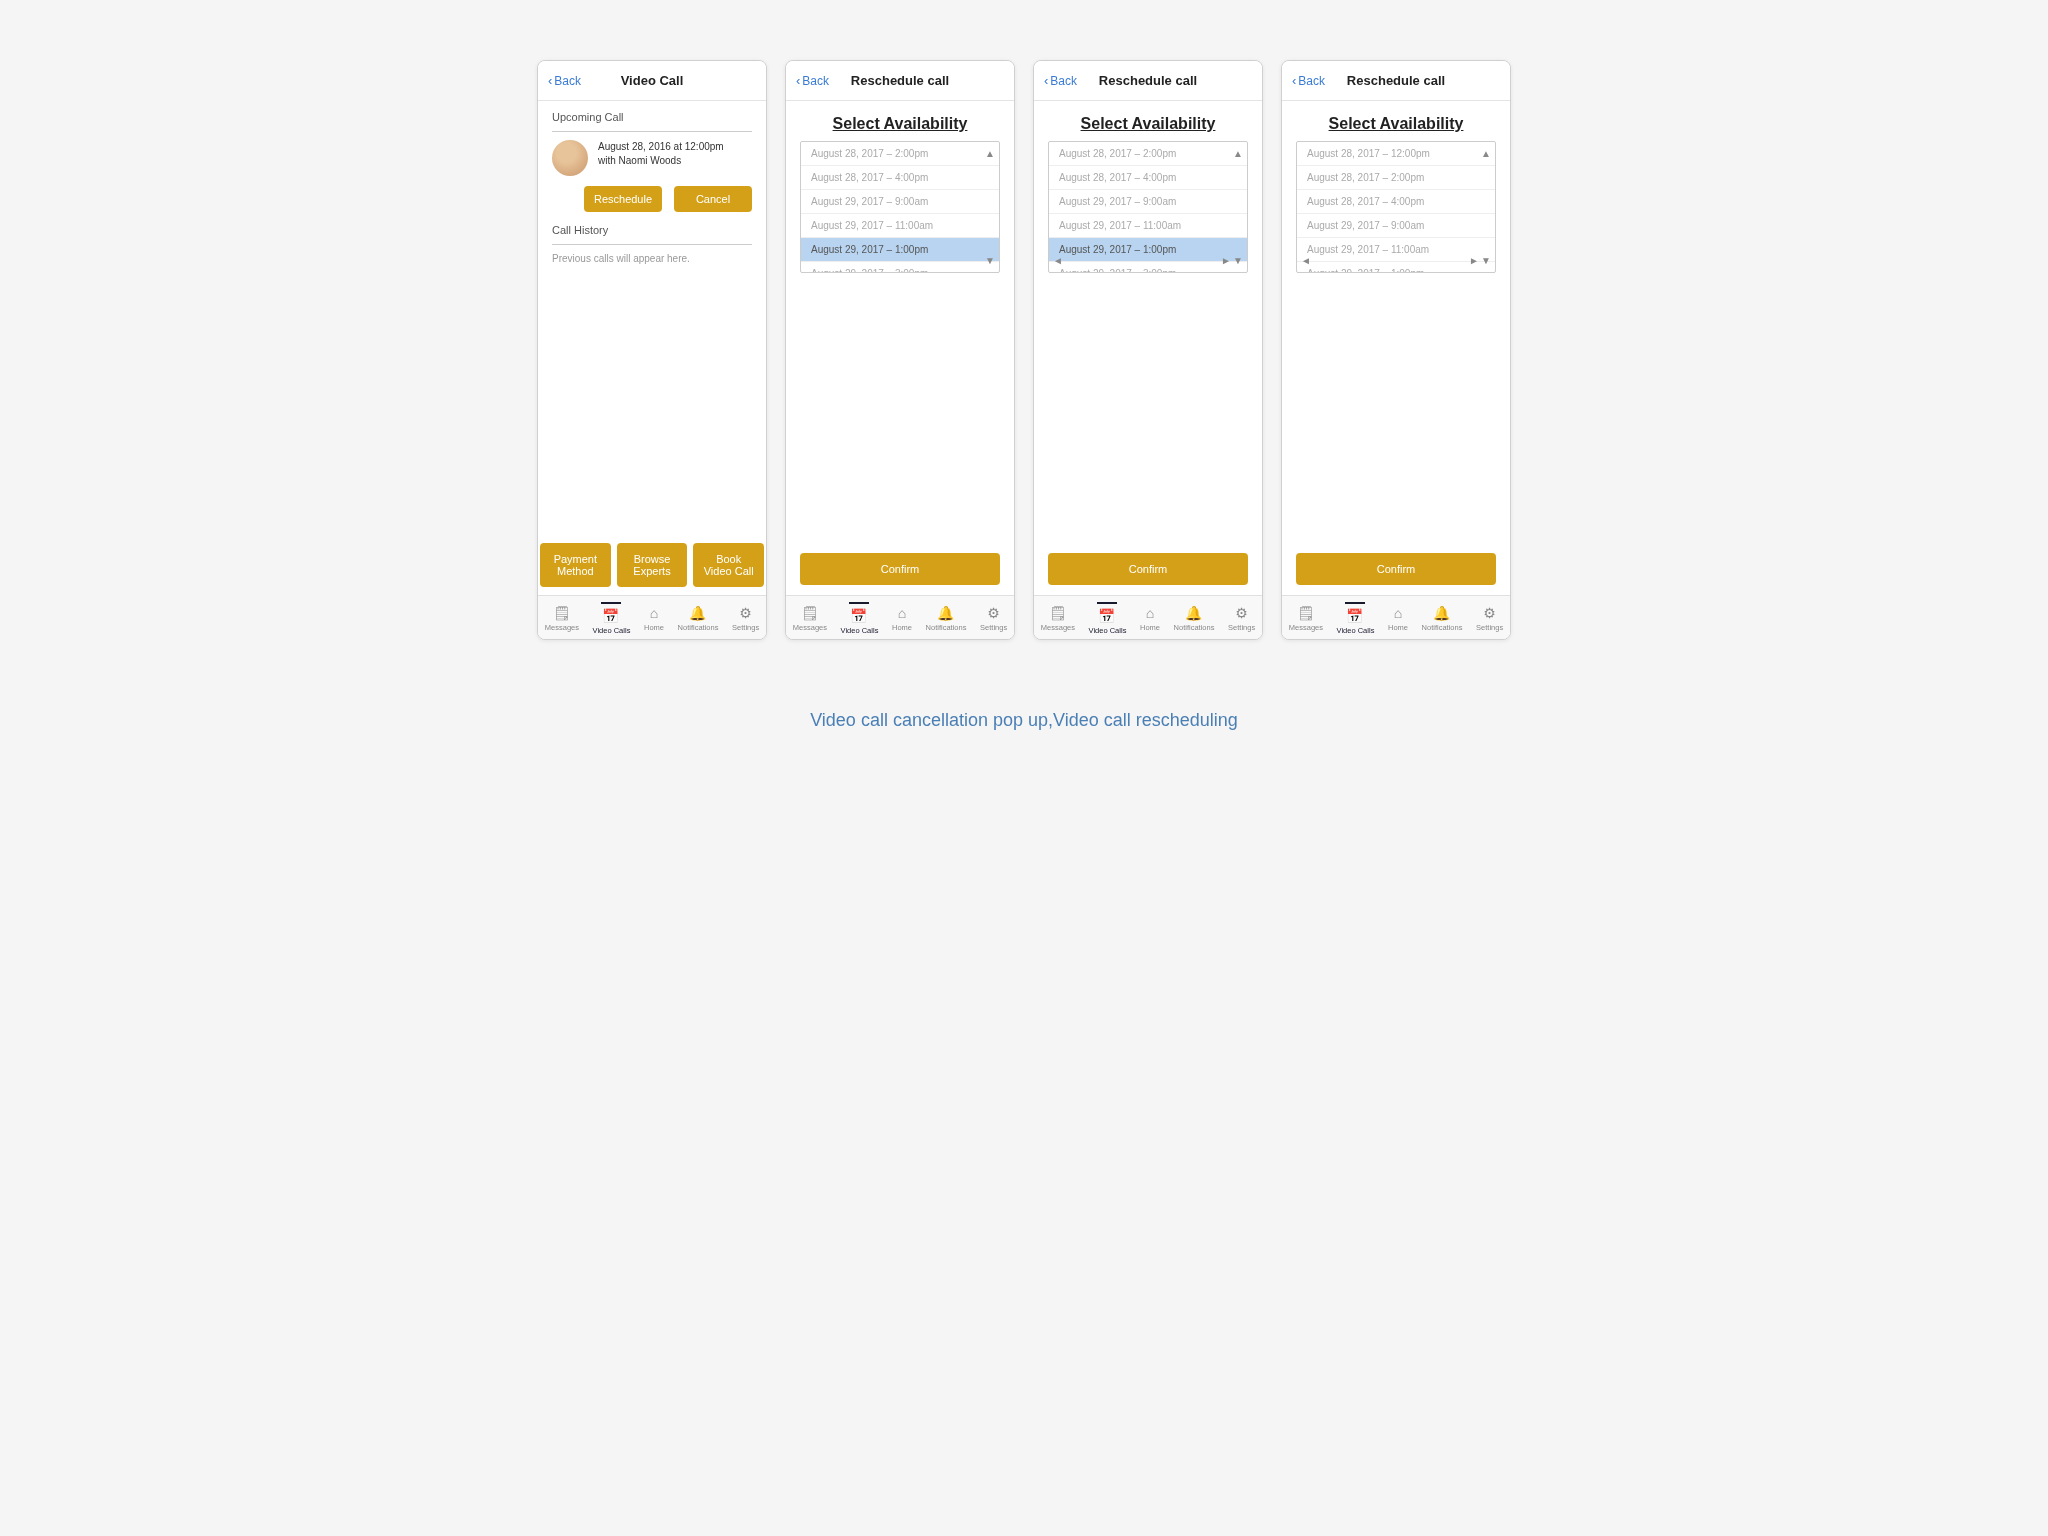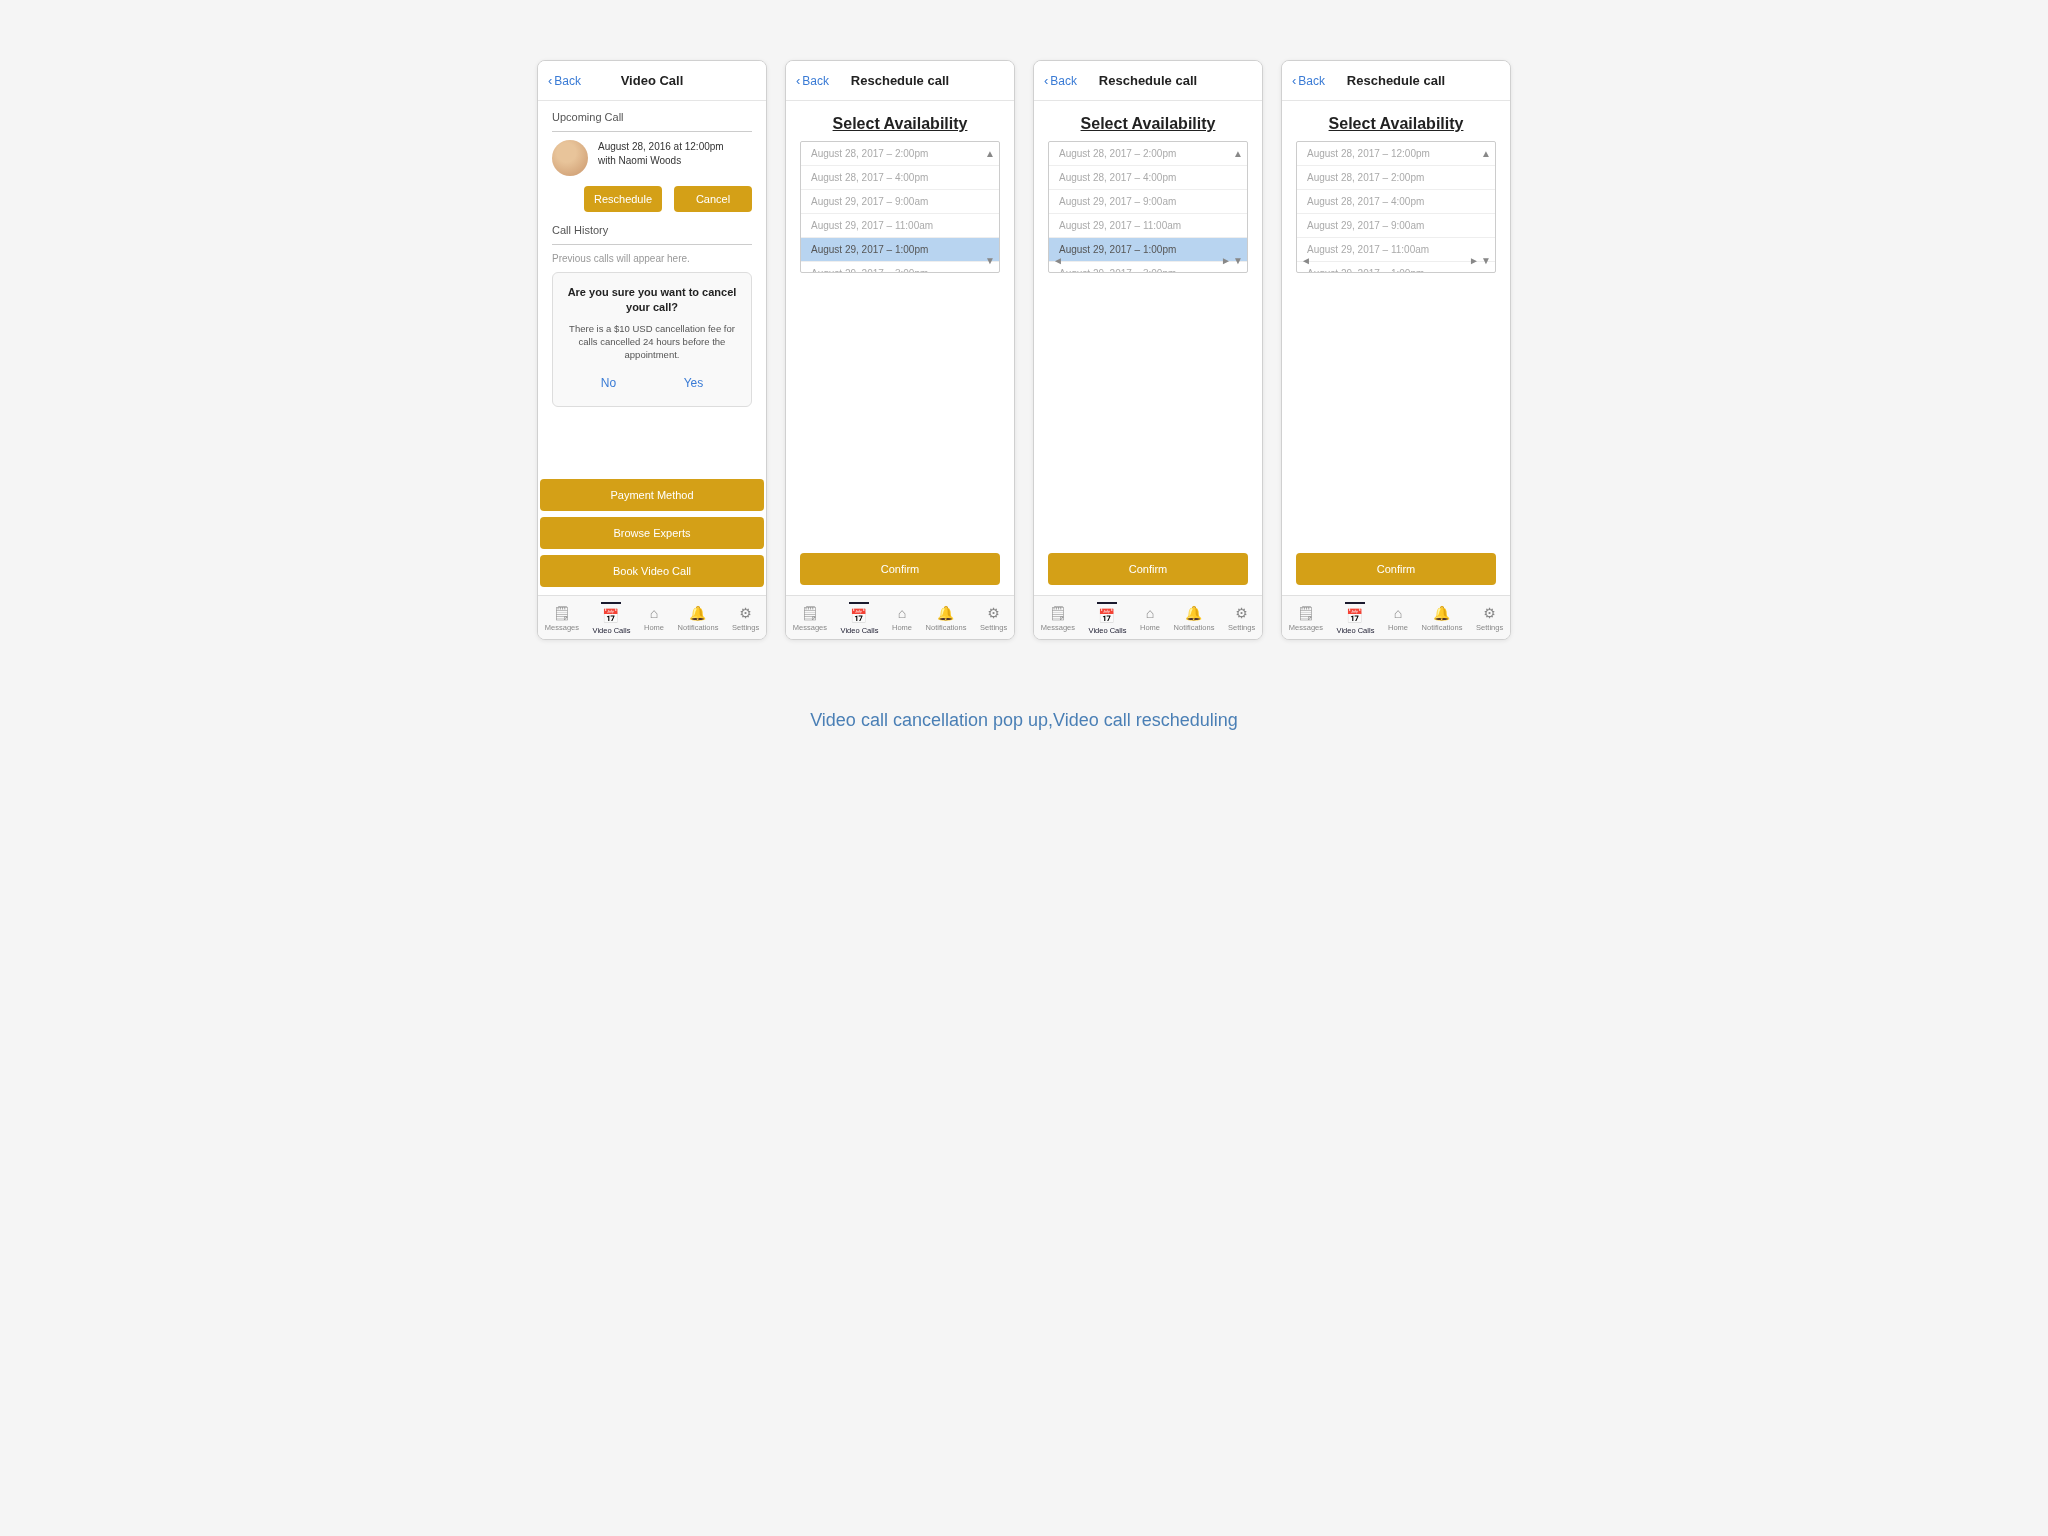--- a/index.html
+++ b/index.html
@@ -172,21 +172,21 @@
       font-weight: 500;
       color: #3a7bd5;
       cursor: pointer;
       padding: 4px 16px;
     }
 
     
     .bottom-section {
       padding: 0 2px 8px;
       display: flex;
-      flex-direction: column;
+      flex-direction: row;
       gap: 6px;
     }
     .btn-yellow-full {
       background: #d4a017;
       color: #fff;
       border: none;
       border-radius: 4px;
       padding: 10px;
       font-size: 11px;
       font-weight: 500;
@@ -340,28 +340,20 @@
 
       <div class="btn-row">
         <button class="btn-yellow">Reschedule</button>
         <button class="btn-yellow">Cancel</button>
       </div>
 
       <div class="call-history-label">Call History</div>
       <hr class="divider">
       <div class="prev-calls-text">Previous calls will appear here.</div>
 
-      <div class="cancel-popup">
-        <div class="popup-title">Are you sure you want to cancel your call?</div>
-        <div class="popup-desc">There is a $10 USD cancellation fee for calls cancelled 24 hours before the appointment.</div>
-        <div class="popup-btns">
-          <span class="popup-btn-text">No</span>
-          <span class="popup-btn-text">Yes</span>
-        </div>
-      </div>
 
       <div class="spacer"></div>
     </div>
 
     <div class="bottom-section">
       <button class="btn-yellow-full">Payment Method</button>
       <button class="btn-yellow-full">Browse Experts</button>
       <button class="btn-yellow-full">Book Video Call</button>
     </div>
 

